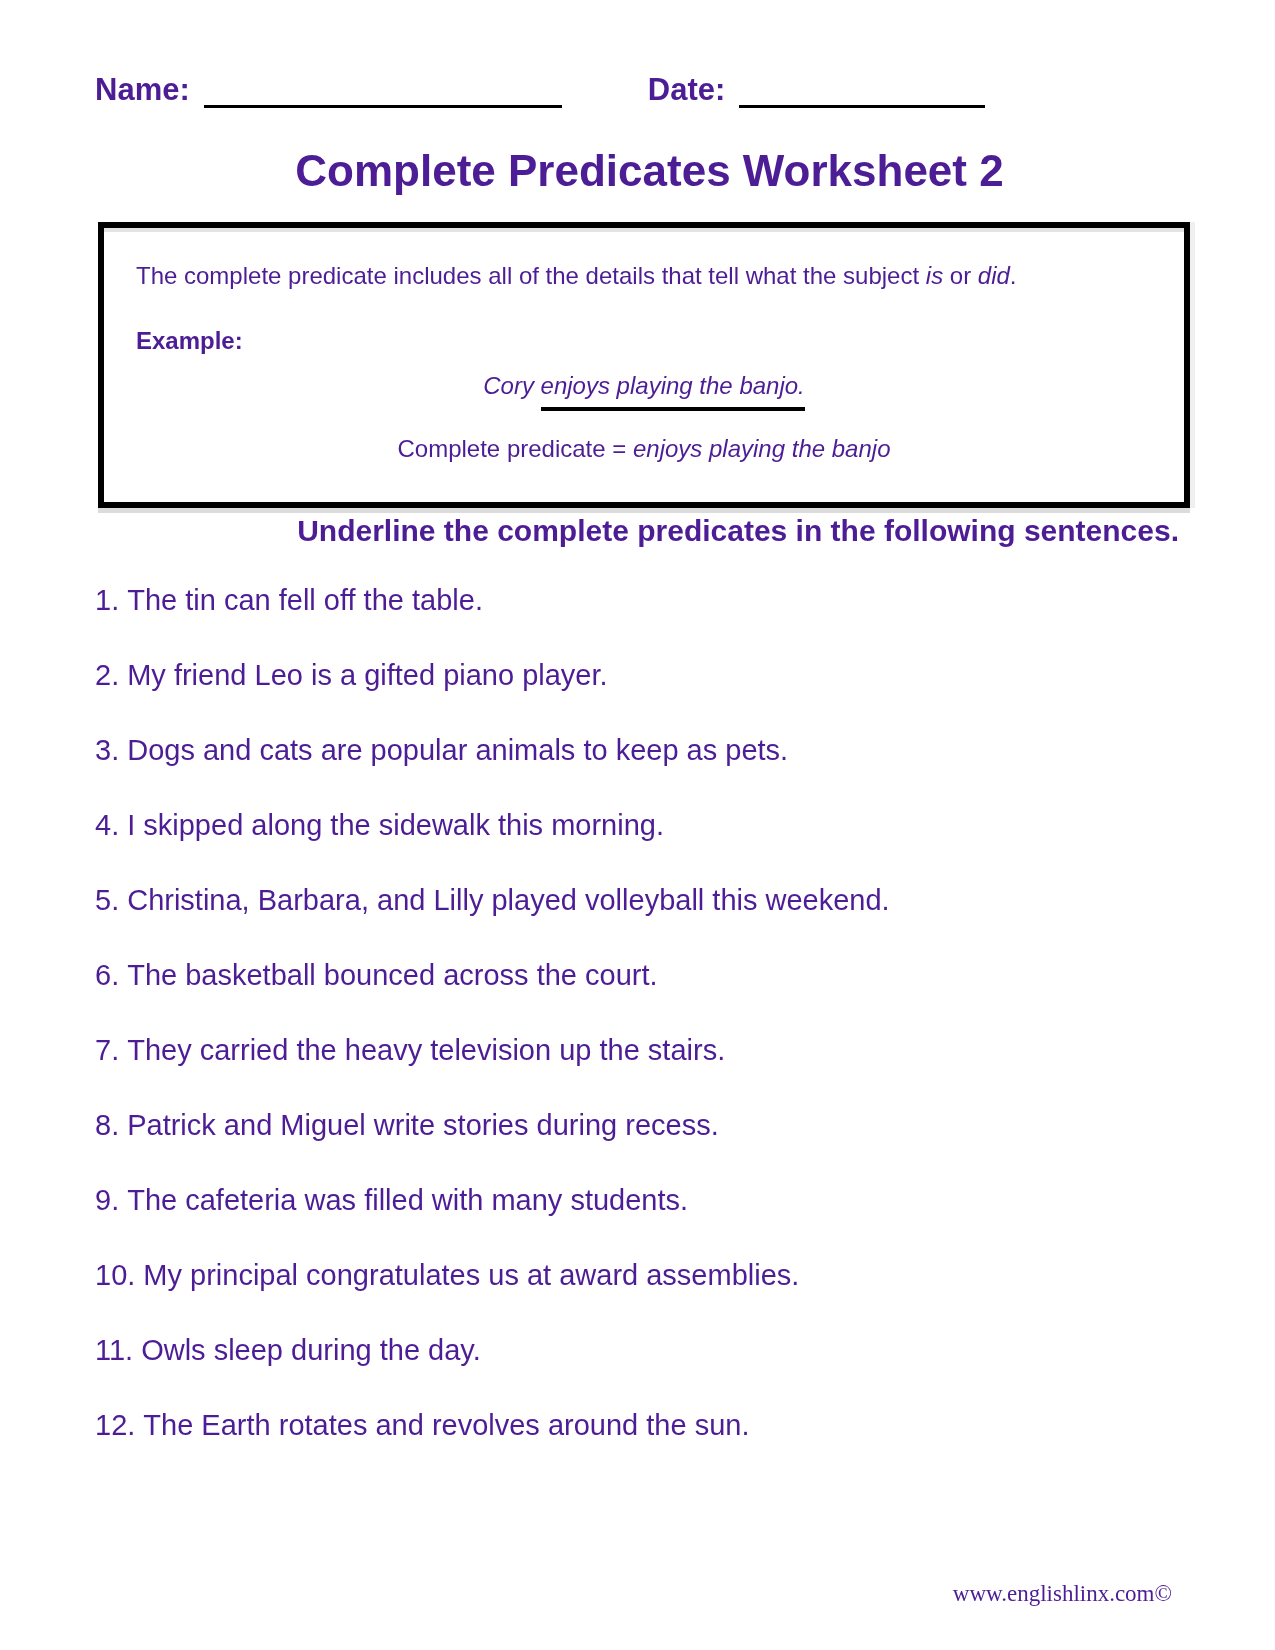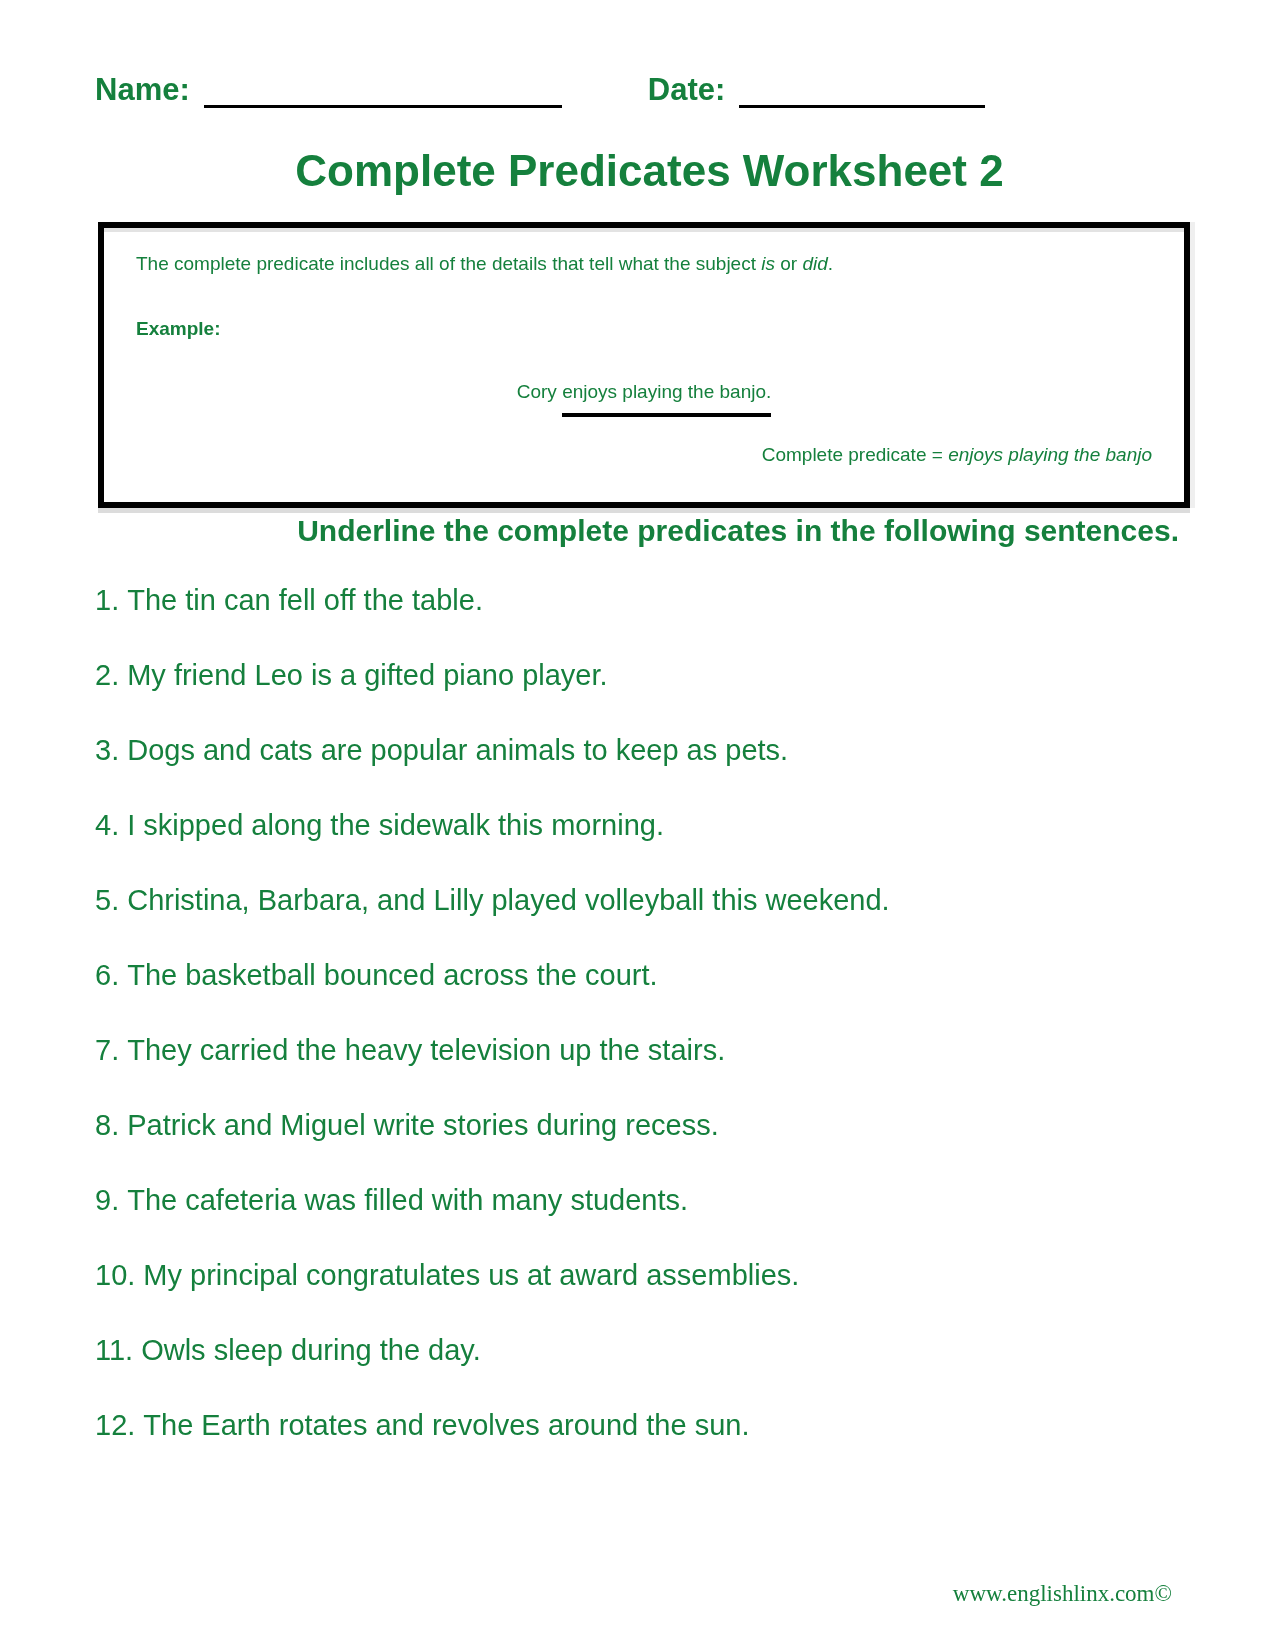--- a/index.html
+++ b/index.html
@@ -3,21 +3,21 @@
 <meta charset="utf-8">
 <style>
   * { margin: 0; padding: 0; box-sizing: border-box; }
   html, body { background: #ffffff; }
   .sheet {
     position: relative;
     width: 1275px;
     height: 1650px;
     margin: 0 auto;
     background: #ffffff;
-    color: #15803d;
+    color: #4c1d95;
     font-family: "Liberation Sans", sans-serif;
     overflow: hidden;
   }
   
   .header-row {
     position: absolute;
     top: 70px;
     left: 95px;
     right: 85px;
     display: flex;
@@ -48,40 +48,41 @@
   
   .example-box {
     position: absolute;
     top: 222px;
     left: 98px;
     width: 1092px;
     height: 286px;
     border: 6px solid #000;
     background: #fff;
     box-shadow: inset 0 4px 0 #e3e3e3, 0 5px 0 #dcdcdc, 5px 0 0 #efefef;
-    padding: 16px 32px 0 32px;
-    font-size: 19px;
+    padding: 28px 32px 0 32px;
+    font-size: 24px;
     line-height: 39px;
   }
   .definition { max-width: 1010px; }
   .example-label {
     font-weight: 700;
     margin-top: 26px;
   }
   .example-sentence {
     text-align: center;
-    margin-top: 24px;
+    font-style: italic;
+    margin-top: 6px;
   }
   .underlined-predicate {
     display: inline-block;
     border-bottom: 4px solid #000;
     padding-bottom: 2px;
   }
   .answer-line {
-    text-align: right;
+    text-align: center;
     margin-top: 18px;
   }
   .italic { font-style: italic; }
   
   .instruction {
     position: absolute;
     top: 514px;
     left: 89px;
     width: 1090px;
     font-size: 30px;

